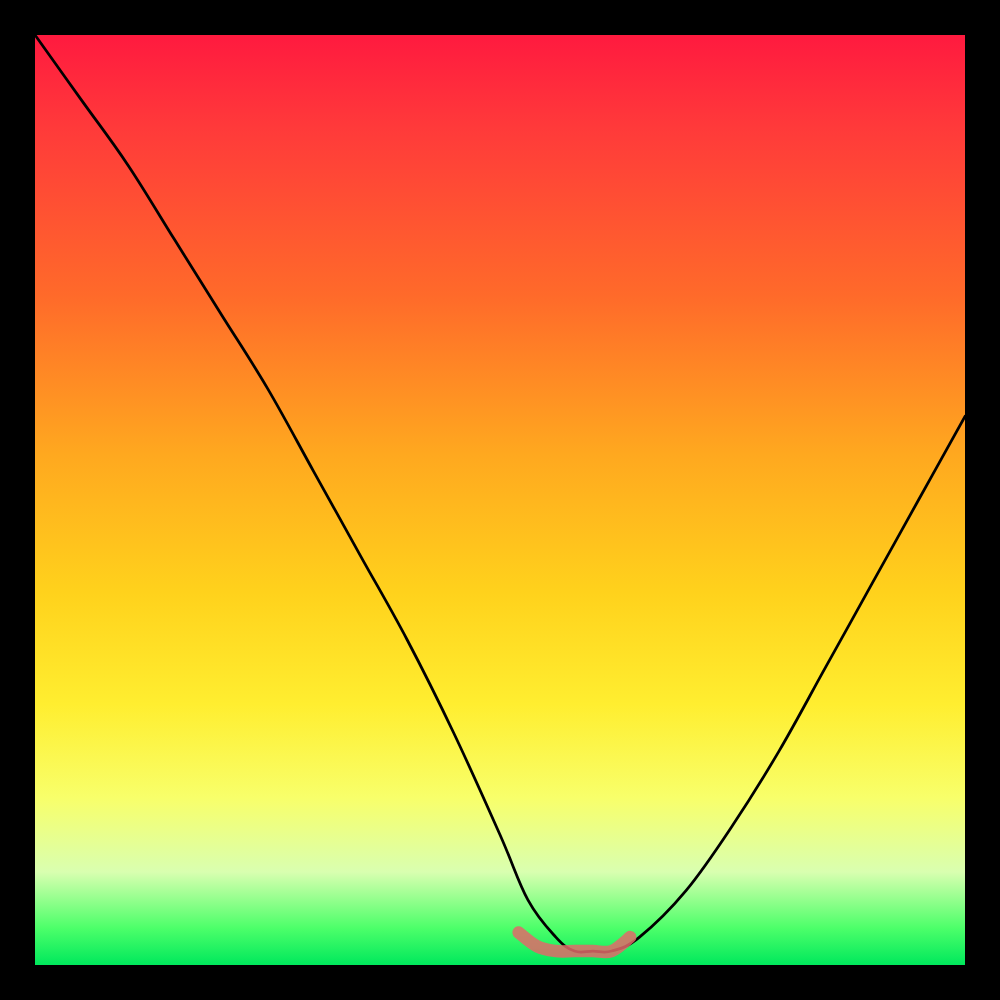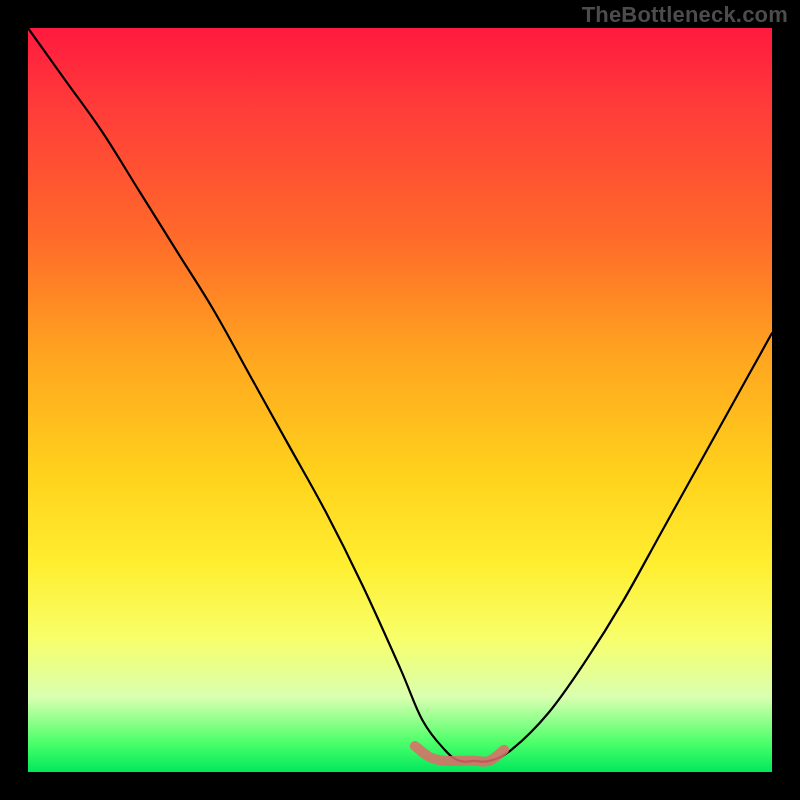--- a/index.html
+++ b/index.html
@@ -53,21 +53,20 @@
     top: 0;
     width: 744px;
     height: 744px;
   }
 </style>
 </head>
 <body>
 
 <div class="outer">
 
-  <div class="watermark">TheBottleneck.com</div>
 
   <div class="plot">
     <svg class="curve" viewBox="0 0 744 744" preserveAspectRatio="none">
       <path id="curve-path" fill="none" stroke="#000" stroke-width="2.2" stroke-linecap="round" stroke-linejoin="round" d="M 0.00 0.00 C 6.70 9.37, 23.81 33.33, 37.20 52.08 C 50.59 70.83, 61.01 84.07, 74.40 104.16 C 87.79 124.25, 98.21 142.25, 111.60 163.68 C 124.99 185.11, 135.41 201.77, 148.80 223.20 C 162.19 244.63, 172.61 259.95, 186.00 282.72 C 199.39 305.49, 209.81 325.57, 223.20 349.68 C 236.59 373.79, 247.01 392.53, 260.40 416.64 C 273.79 440.75, 284.21 458.16, 297.60 483.60 C 310.99 509.04, 321.41 529.88, 334.80 558.00 C 348.19 586.12, 361.29 615.73, 372.00 639.84 C 382.71 663.95, 386.28 677.19, 394.32 691.92 C 402.36 706.65, 409.94 714.31, 416.64 721.68 C 423.34 729.05, 426.16 730.83, 431.52 732.84 C 436.88 734.85, 441.04 732.84, 446.40 732.84 C 451.76 732.84, 454.58 734.85, 461.28 732.84 C 467.98 730.83, 472.89 730.38, 483.60 721.68 C 494.31 712.98, 507.41 700.55, 520.80 684.48 C 534.19 668.41, 544.61 652.49, 558.00 632.40 C 571.39 612.31, 581.81 595.65, 595.20 572.88 C 608.59 550.11, 619.01 530.03, 632.40 505.92 C 645.79 481.81, 656.21 463.07, 669.60 438.96 C 682.99 414.85, 693.41 396.11, 706.80 372.00 C 720.19 347.89, 737.30 317.09, 744.00 305.04"></path>
       <path id="marker-path" fill="none" stroke="#e06a6a" stroke-width="10" stroke-linecap="round" stroke-linejoin="round" opacity="0.85" d="M 386.88 717.96 C 389.56 719.97, 396.40 726.44, 401.76 729.12 C 407.12 731.80, 411.28 732.17, 416.64 732.84 C 422.00 733.51, 426.16 732.84, 431.52 732.84 C 436.88 732.84, 441.04 732.84, 446.40 732.84 C 451.76 732.84, 455.92 734.85, 461.28 732.84 C 466.64 730.83, 473.48 723.69, 476.16 721.68"></path>
     </svg>
   </div>
 
 </div>
 

